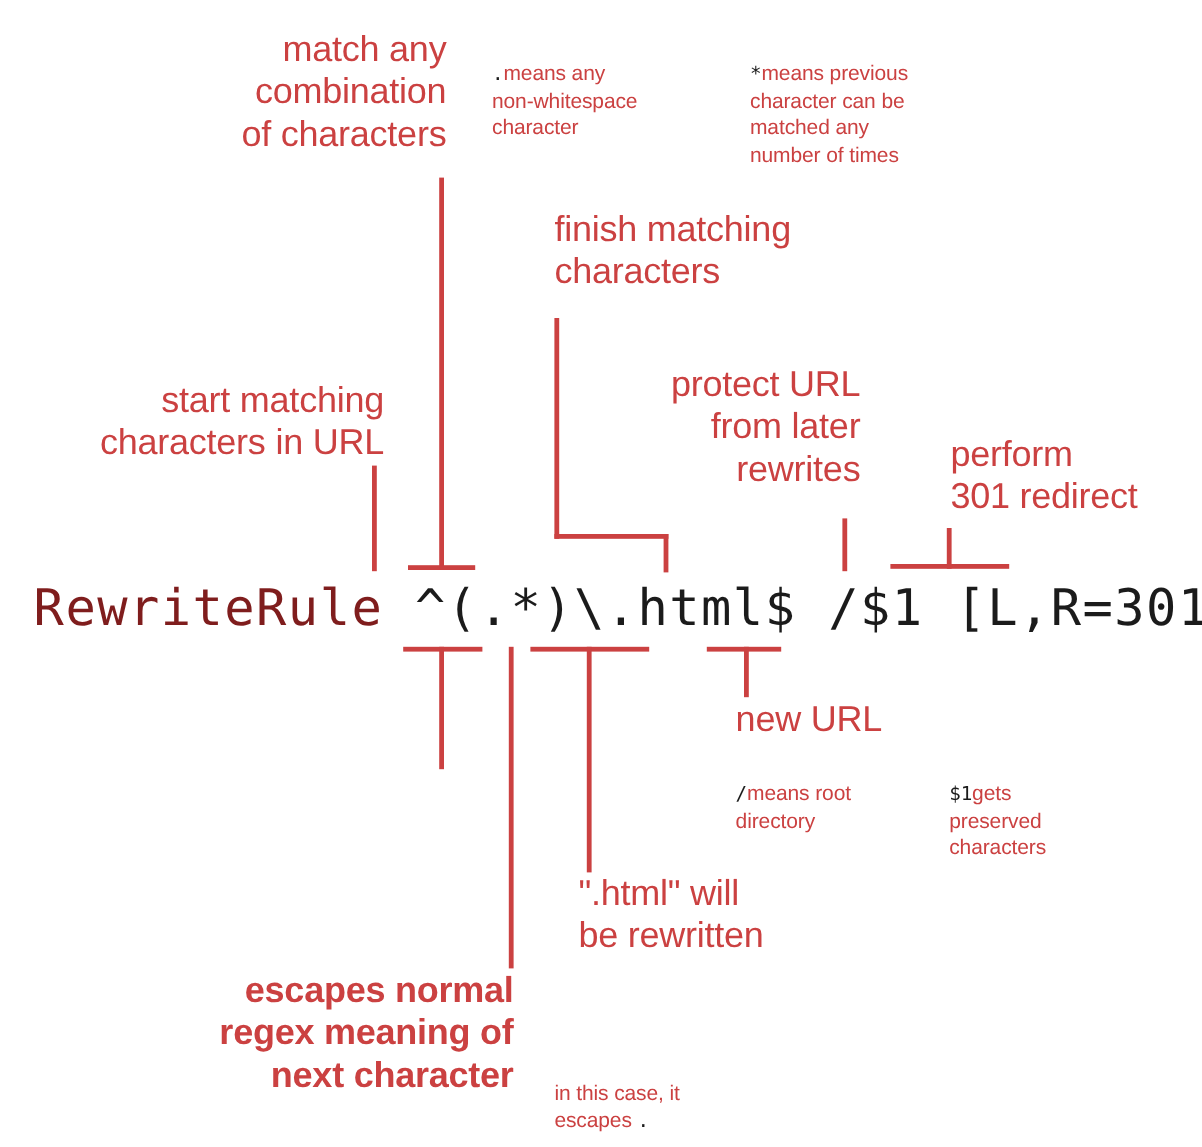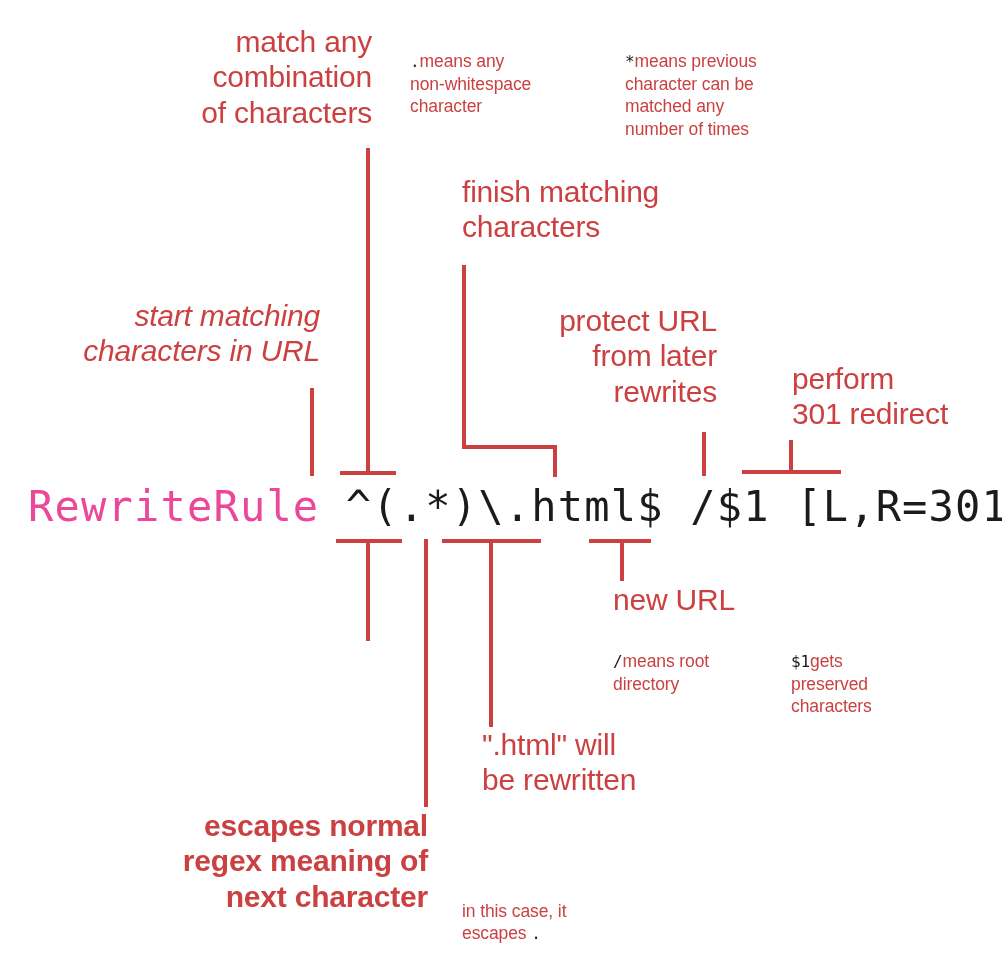--- a/index.html
+++ b/index.html
@@ -42,21 +42,21 @@
     font-size: 16px;
   }
   .code-line {
     position: absolute;
     font-family: "DejaVu Sans Mono", "Liberation Mono", monospace;
     font-size: 42px;
     letter-spacing: 1.2px;
     white-space: pre;
     color: #1b1b1b;
   }
-  .code-dim { color: #ec4899; }
+  .code-dim { color: #7f1d1d; }
   .conn {
     position: absolute;
     background: #cb4141;
   }
   .v { width: 4px; }
   .h { height: 4px; }
 </style>
 </head>
 <body>
 
@@ -75,21 +75,21 @@
   <div class="lbl lbl-small la" style="left:625px; top:28px; width:215px;">
     <span class="mono-sym">*</span><span>means previous
 character can be
 matched any
 number of times</span>
   </div>
 
   <div class="lbl lbl-big la" style="left:462px; top:174px; width:320px;">finish matching
 characters</div>
 
-  <div class="lbl lbl-big ra" style="left:20px; top:298px; width:300px;font-style:italic;">start matching
+  <div class="lbl lbl-big ra" style="left:20px; top:316px; width:300px;">start matching
 characters in URL</div>
 
   <div class="lbl lbl-big ra" style="left:472px; top:303px; width:245px;">protect URL
 from later
 rewrites</div>
 
   <div class="lbl lbl-big la" style="left:792px; top:361px; width:215px;">perform
 301 redirect</div>
 
   <div class="conn v" style="left:310px; top:388px; height:88px;"></div>

